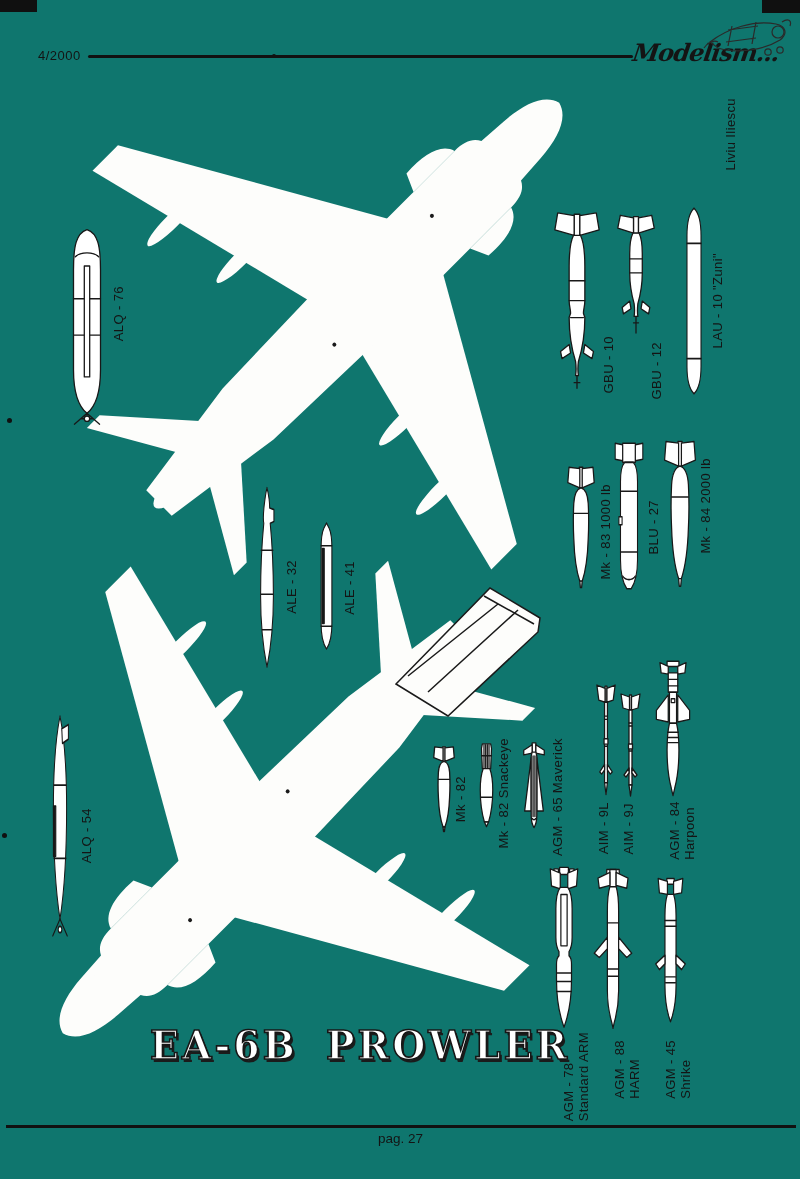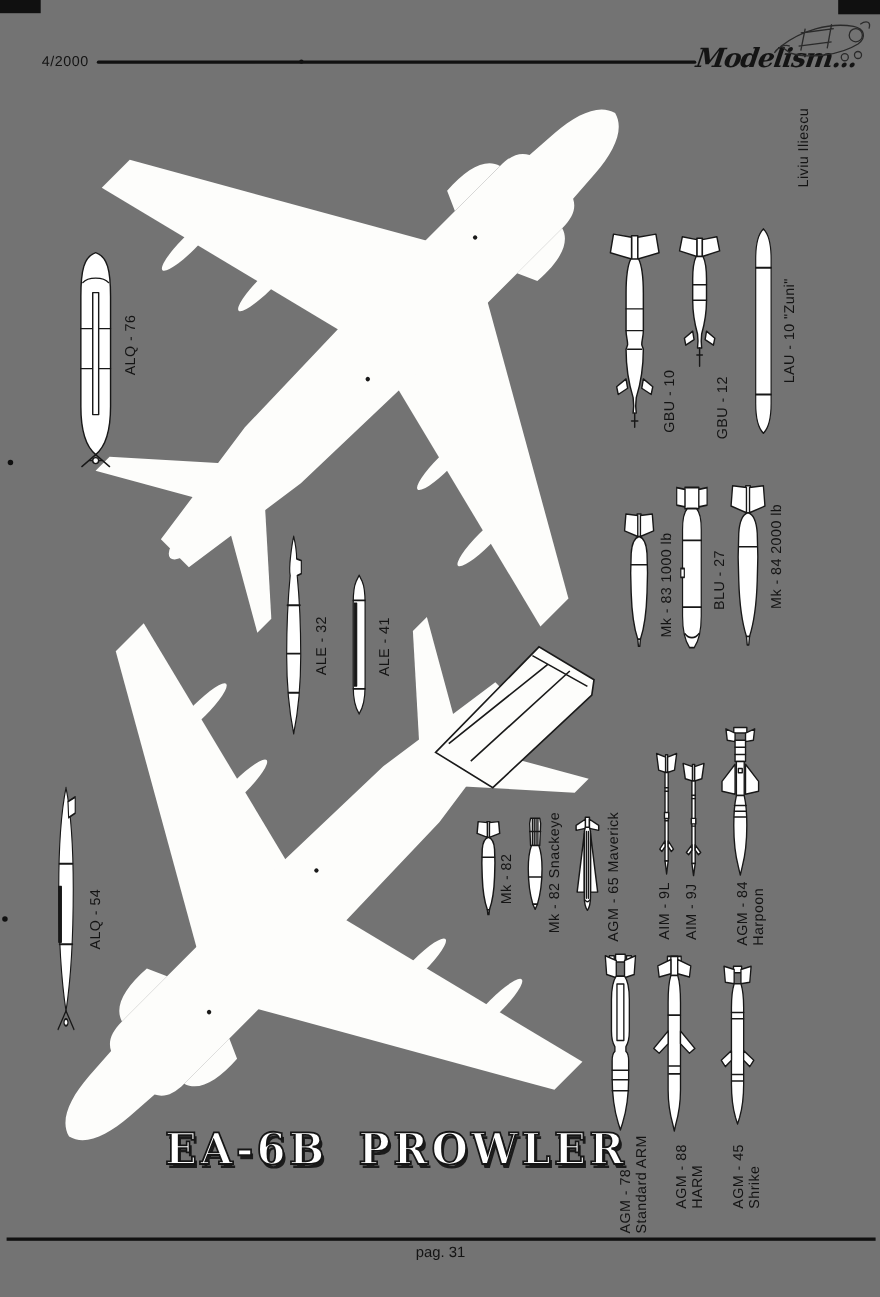--- a/index.html
+++ b/index.html
@@ -1,16 +1,16 @@
 <!DOCTYPE html>
 <html><head>
 <meta charset="utf-8">
 <style>
   html,body{margin:0;padding:0;background:#ddd;}
-  #page{position:relative;width:800px;height:1179px;background:#737373;overflow:hidden;
+  #page{position:relative;width:800px;height:1179px;background:#0f766e;overflow:hidden;
         font-family:"Liberation Sans",sans-serif;color:#141414;}
   
   .issue{position:absolute;left:38px;top:48px;font-size:13px;letter-spacing:.5px;}
   .rule-top{position:absolute;left:88px;top:55px;width:545px;height:3px;background:#111;border-radius:2px;}
   .logo{position:absolute;left:633px;top:38px;font-family:"DejaVu Serif",serif;
         font-style:italic;font-weight:bold;font-size:24px;transform:skewX(-8deg);letter-spacing:-1px;}
   .plane-doodle{position:absolute;left:698px;top:8px;}
   .author{position:absolute;left:724px;top:98px;}
   .rule-bottom{position:absolute;left:6px;top:1125px;width:790px;height:3px;background:#111;}
   .pagenum{position:absolute;left:378px;top:1131px;font-size:13.5px;}
@@ -365,14 +365,14 @@
         </svg>
         <div class="vlabel" style="left:12px;top:163px">
           <div>AGM - 45</div>
           <div>Shrike</div>
         </div>
       </div>
     </div>
 
   <div class="big-title">EA-6B PROWLER</div>
   <div class="rule-bottom"></div>
-  <div class="pagenum">pag. 31</div>
+  <div class="pagenum">pag. 27</div>
 </div>
 
 </body></html>

